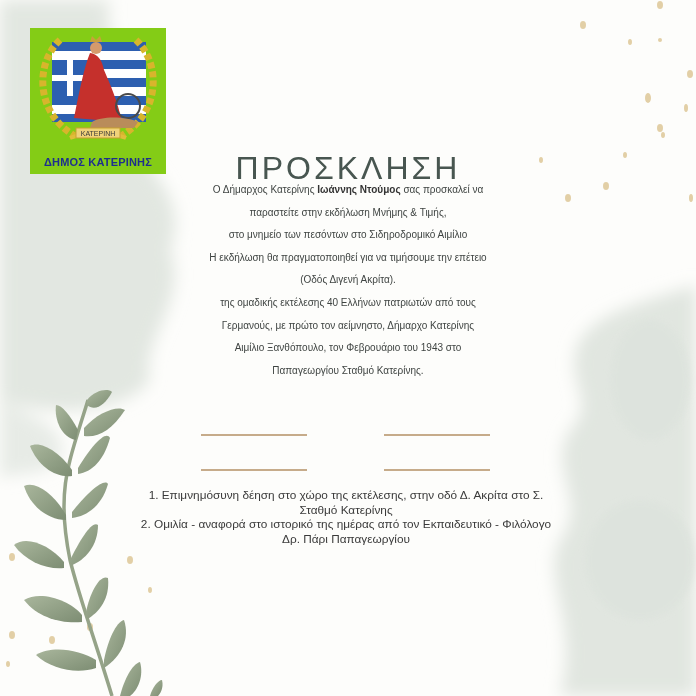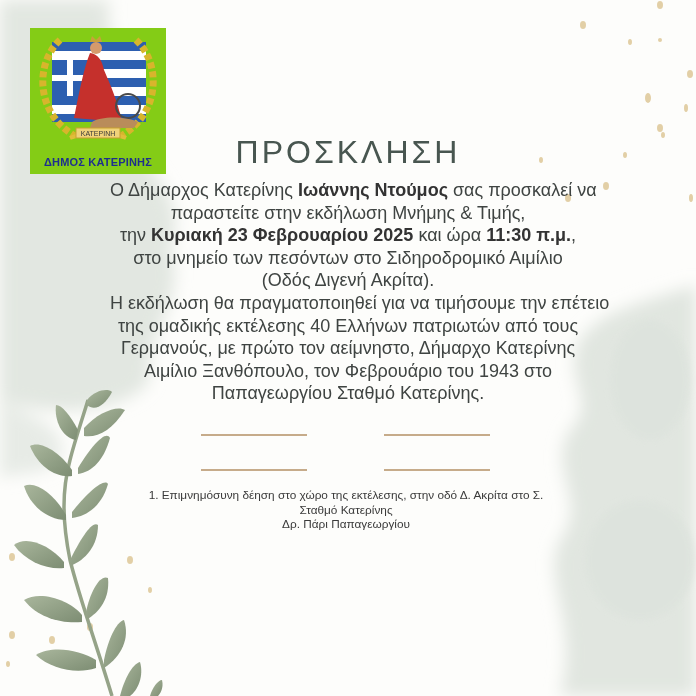--- a/index.html
+++ b/index.html
@@ -19,21 +19,21 @@
       text-align: center; font-weight: bold; font-size: 11px;
       color: #1d2f8e; letter-spacing: 0.2px;
     }
     .content { position: absolute; left: 0; right: 0; top: 0; z-index: 3; }
     .title {
       position: absolute; left: 0; right: 0; top: 134px; text-align: center;
       font-size: 32px; letter-spacing: 3px; color: #485650; font-weight: normal;
     }
     .para {
       position: absolute; left: 110px; right: 110px; top: 179px;
-      text-align: center; color: #3f4442; font-size: 18px; line-height: 22.6px;
+      text-align: center; color: #3f4442; font-size: 10px; line-height: 22.6px;
     }
     .para .line { display: block; white-space: nowrap; }
     .para b { font-weight: bold; color: #333; }
     .rule {
       position: absolute; height: 2px; width: 106px; background: #c6ab8a;
     }
     .program {
       position: absolute; left: 100px; right: 104px; top: 488px;
       text-align: center; color: #3a3a3a; font-size: 11.8px; line-height: 14.6px;
     }
@@ -143,42 +143,40 @@
     <circle cx="98" cy="78" r="12" fill="none" stroke="#4a4a4a" stroke-width="2"></circle>
     <path d="M62,94 C70,88 96,88 108,94 L104,100 L60,100 Z" fill="#b98c5a"></path>
 
     <rect x="46" y="100" width="44" height="10" fill="#f0d27a" stroke="#c79f30" stroke-width="1"></rect>
     <text x="68" y="108" text-anchor="middle" font-family="Liberation Sans, sans-serif" font-size="7" fill="#3a3a3a">ΚΑΤΕΡΙΝΗ</text>
   </svg>
   <div class="logo-caption">ΔΗΜΟΣ ΚΑΤΕΡΙΝΗΣ</div>
 </div>
 
 <div class="content">
-  <h1 class="title" style="margin:0;">ΠΡΟΣΚΛΗΣΗ</h1>
+  <h1 class="title" style="margin:16px;">ΠΡΟΣΚΛΗΣΗ</h1>
 
   <div class="para">
     <span class="line">
       <span>Ο Δήμαρχος Κατερίνης </span><b>Ιωάννης Ντούμος</b><span> σας προσκαλεί να</span>
     </span>
     <span class="line">παραστείτε στην εκδήλωση Μνήμης &amp; Τιμής,</span>
-    <span class="line">
-      <span>την </span><b>Κυριακή 23 Φεβρουαρίου 2025</b><span> και ώρα </span><b>11:30 π.μ.</b><span>,</span>
-    </span>
     <span class="line">στο μνημείο των πεσόντων στο Σιδηροδρομικό Αιμίλιο</span>
+    <span class="line">Η εκδήλωση θα πραγματοποιηθεί για να τιμήσουμε την επέτειο</span>
     <span class="line">(Οδός Διγενή Ακρίτα).</span>
-    <span class="line">Η εκδήλωση θα πραγματοποιηθεί για να τιμήσουμε την επέτειο</span>
     <span class="line">της ομαδικής εκτέλεσης 40 Ελλήνων πατριωτών από τους</span>
     <span class="line">Γερμανούς, με πρώτο τον αείμνηστο, Δήμαρχο Κατερίνης</span>
     <span class="line">Αιμίλιο Ξανθόπουλο, τον Φεβρουάριο του 1943 στο</span>
     <span class="line">Παπαγεωργίου Σταθμό Κατερίνης.</span>
   </div>
 
   <div class="rule" style="left:201px; top:434px;"></div>
   <div class="rule" style="left:384px; top:434px;"></div>
   <div class="rule" style="left:201px; top:469px;"></div>
   <div class="rule" style="left:384px; top:469px;"></div>
 
   <div class="program">
     <span class="line">1. Επιμνημόσυνη δέηση στο χώρο της εκτέλεσης, στην οδό Δ. Ακρίτα στο Σ.</span>
     <span class="line">Σταθμό Κατερίνης</span>
+    <span class="line">2. Ομιλία - αναφορά στο ιστορικό της ημέρας από τον Εκπαιδευτικό - Φιλόλογο</span>
     <span class="line">Δρ. Πάρι Παπαγεωργίου</span>
   </div>
 </div>
 
 </body></html>

